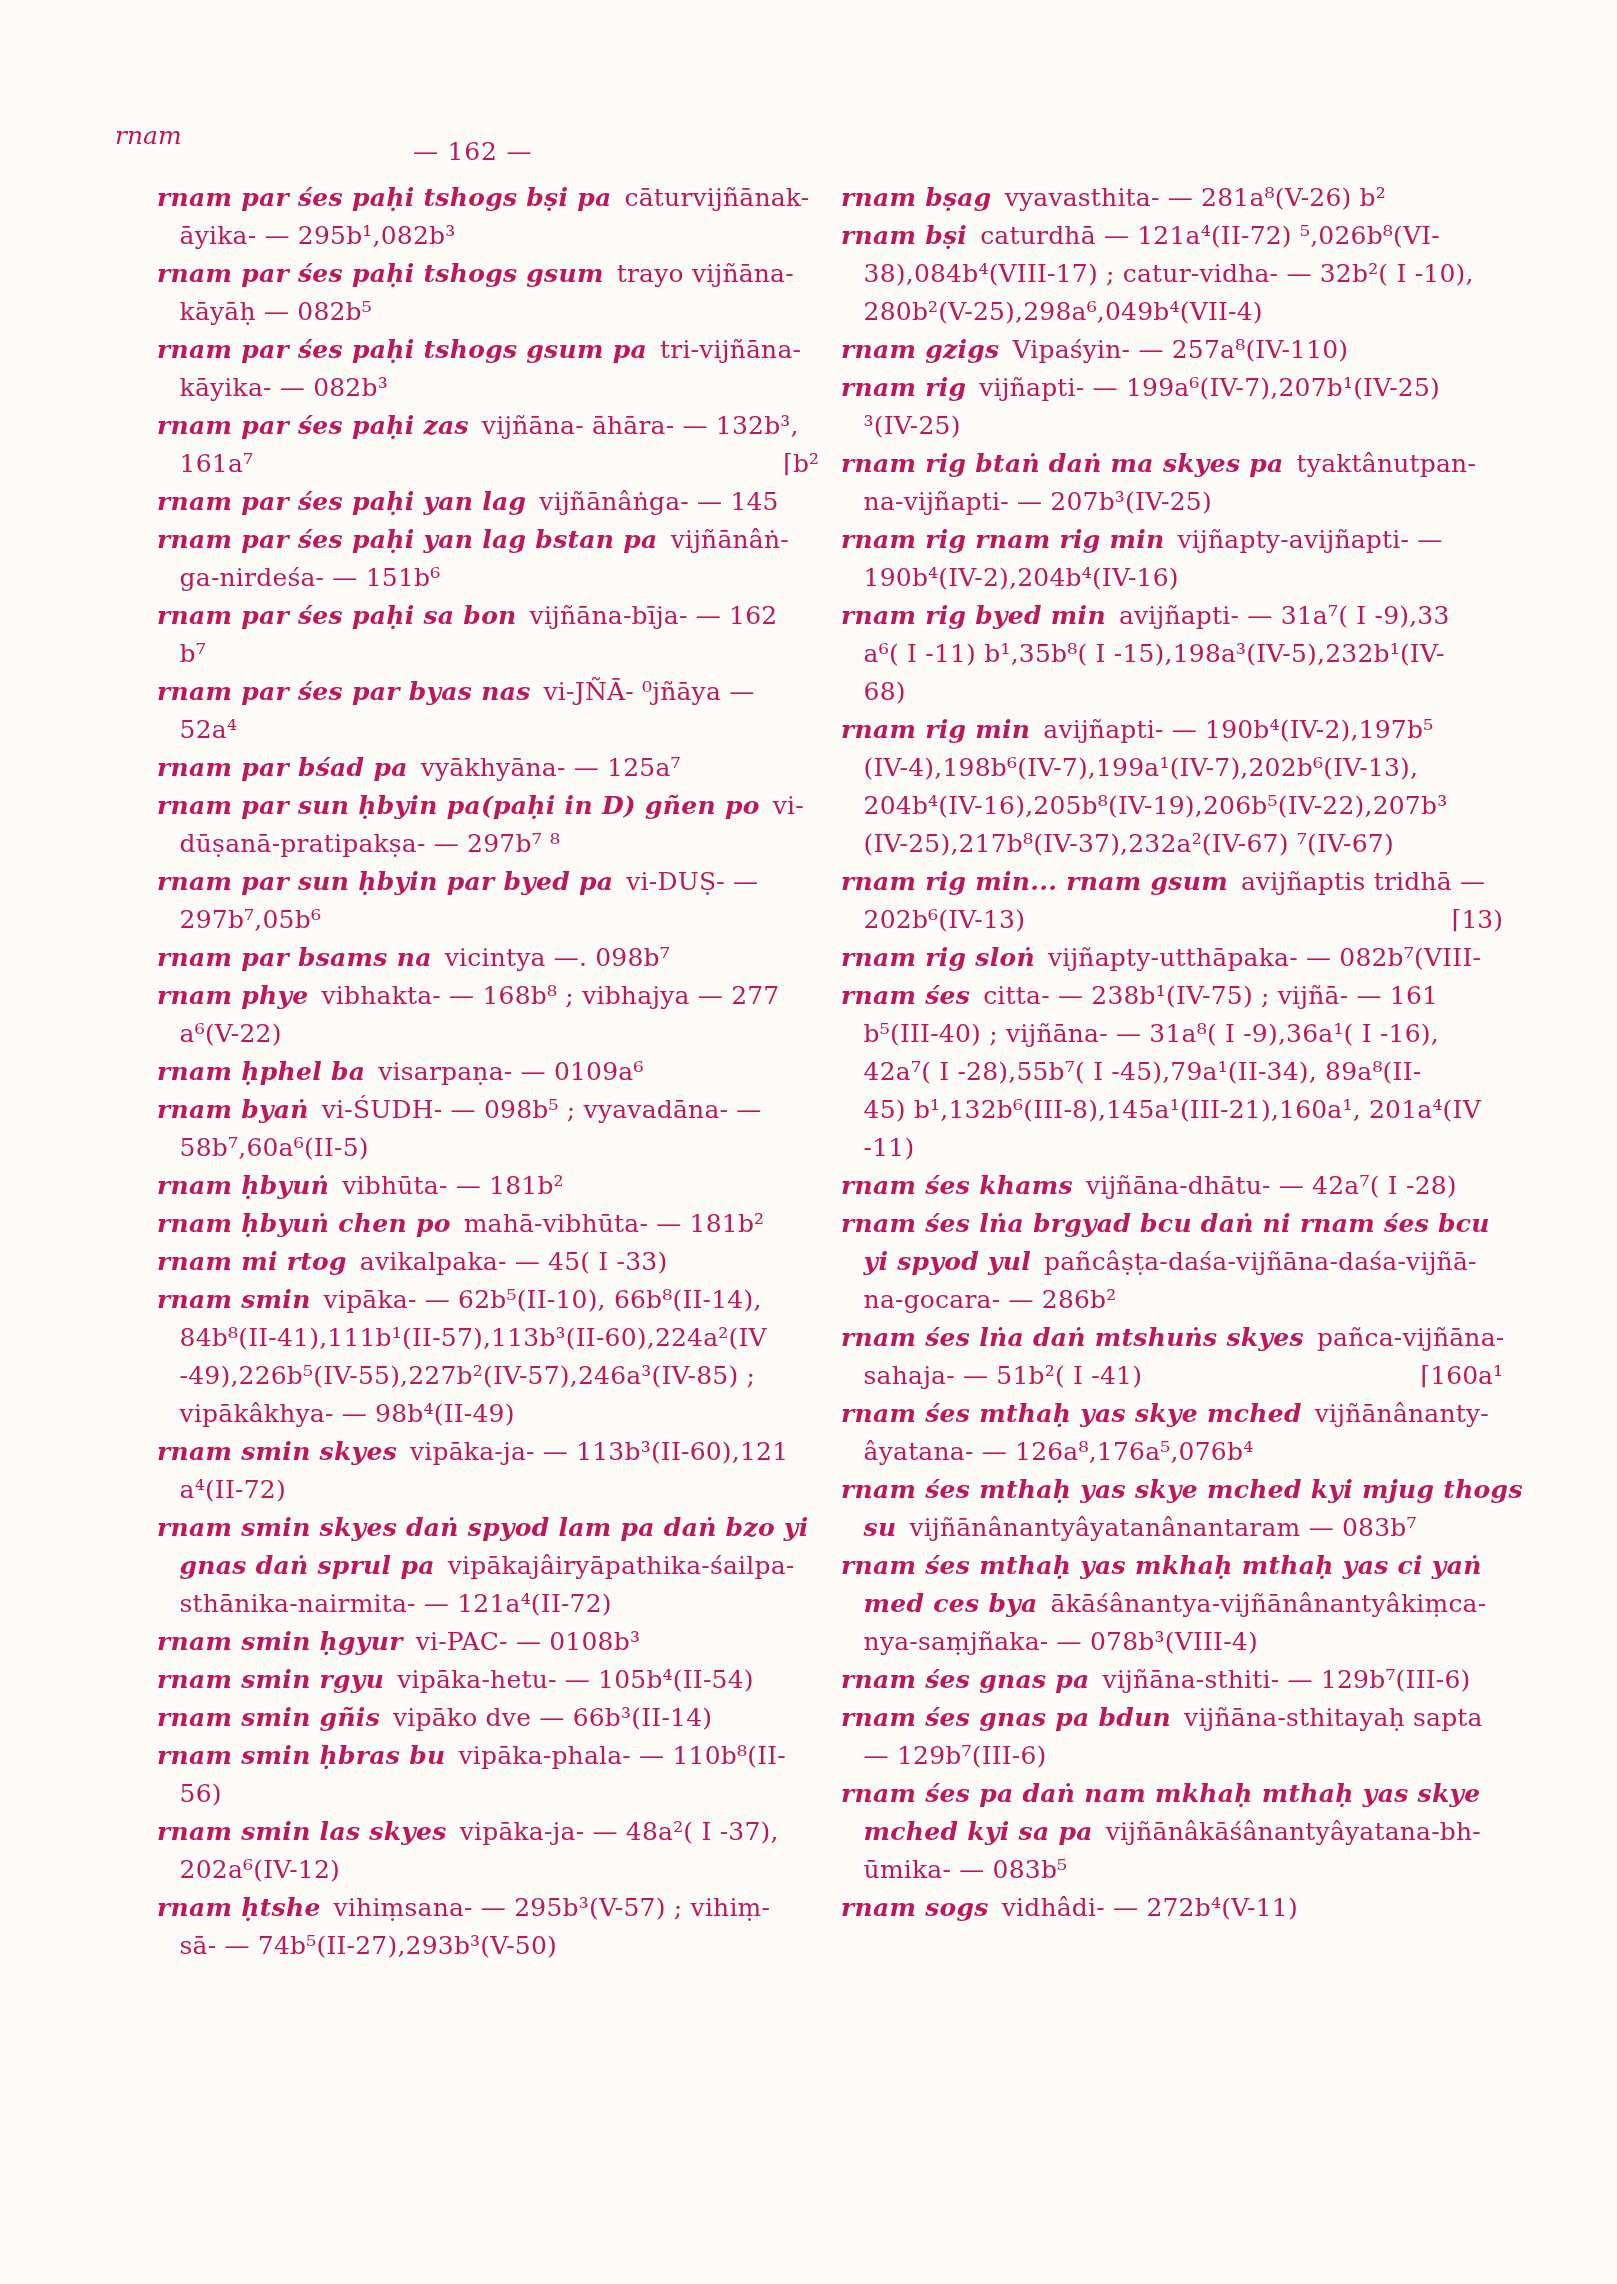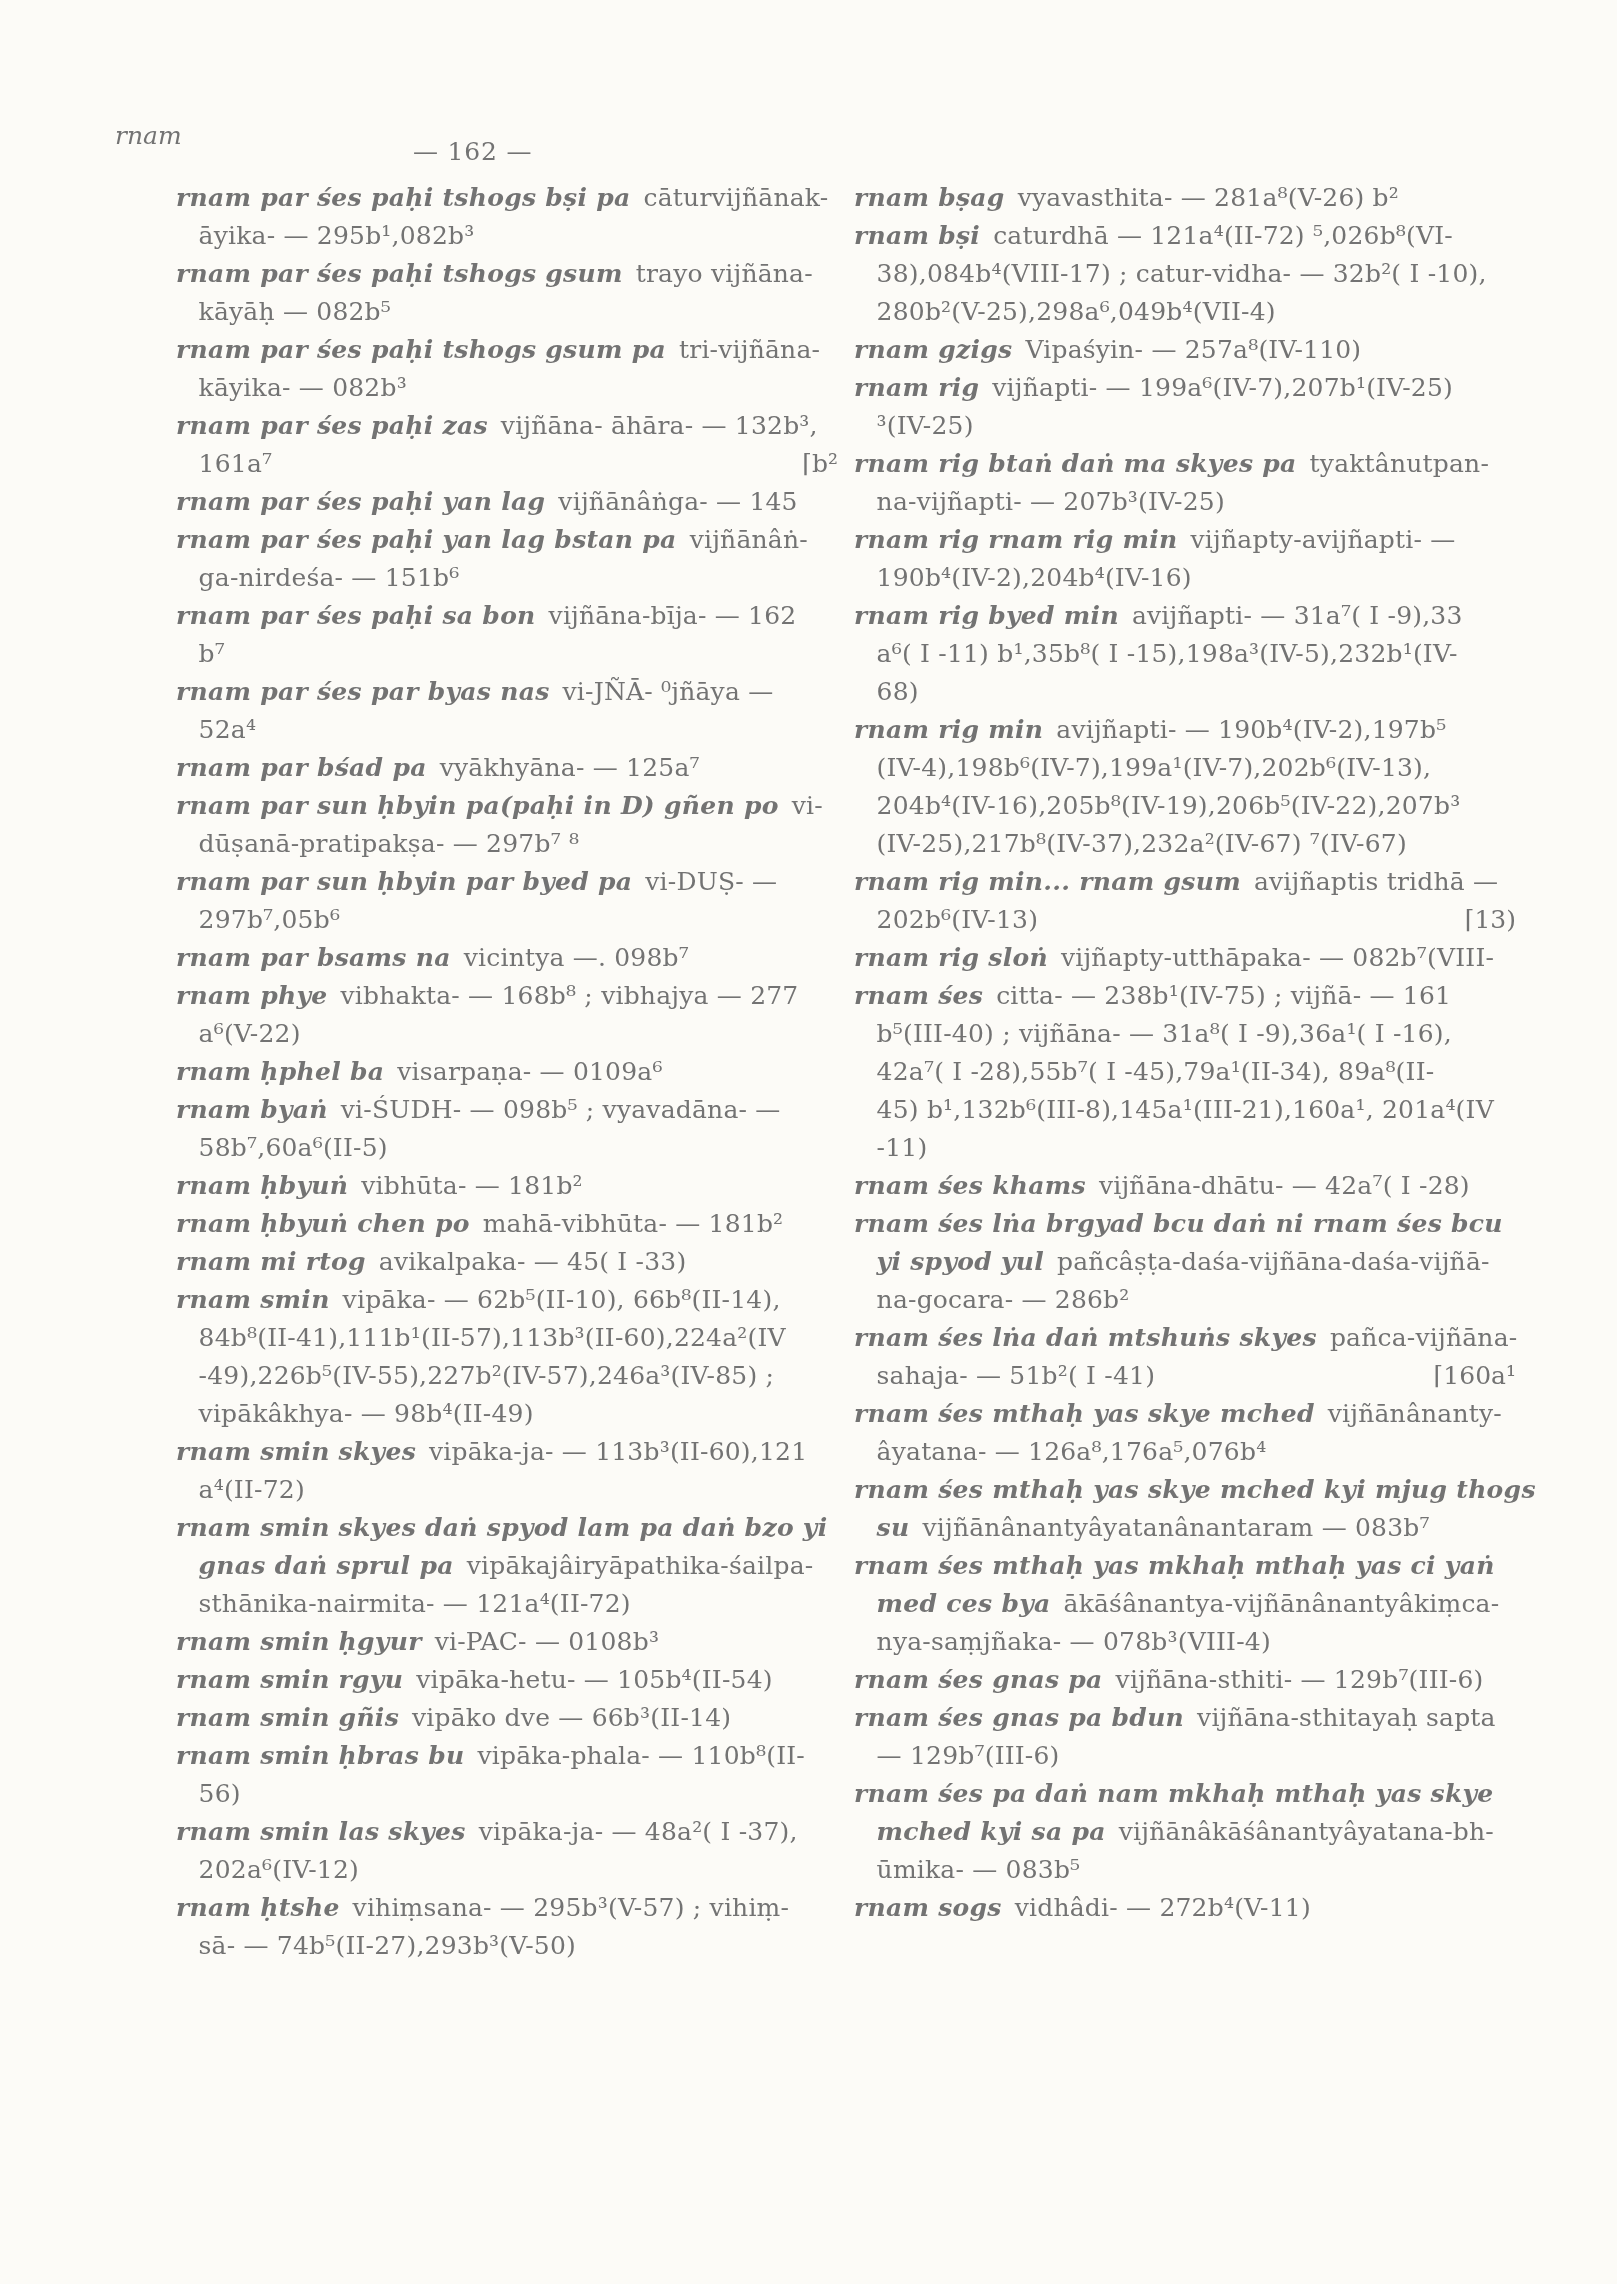--- a/index.html
+++ b/index.html
@@ -6,21 +6,21 @@
     margin: 0;
     padding: 0;
     background: #e9e7e2;
     font-family: "DejaVu Serif", serif;
   }
   .page {
     position: relative;
     width: 1617px;
     height: 2284px;
     background: #fcfbf7;
-    color: #737373;
+    color: #be185d;
     overflow: hidden;
   }
   .page-header {
     position: absolute;
     top: 121px;
     left: 0;
     width: 100%;
     height: 35px;
     font-size: 25px;
   }
@@ -31,25 +31,25 @@
     font-style: italic;
   }
   .page-number {
     position: absolute;
     left: 413px;
     top: 16px;
     letter-spacing: 0.8px;
   }
   .content {
     position: absolute;
-    left: 176px;
+    left: 157px;
     top: 179px;
     width: 1350px;
     display: flex;
-    gap: 16px;
+    gap: 22px;
   }
   .col {
     width: 662px;
     font-size: 25px;
     line-height: 38px;
   }
   .entry { margin: 0; }
   .line {
     position: relative;
     white-space: nowrap;

